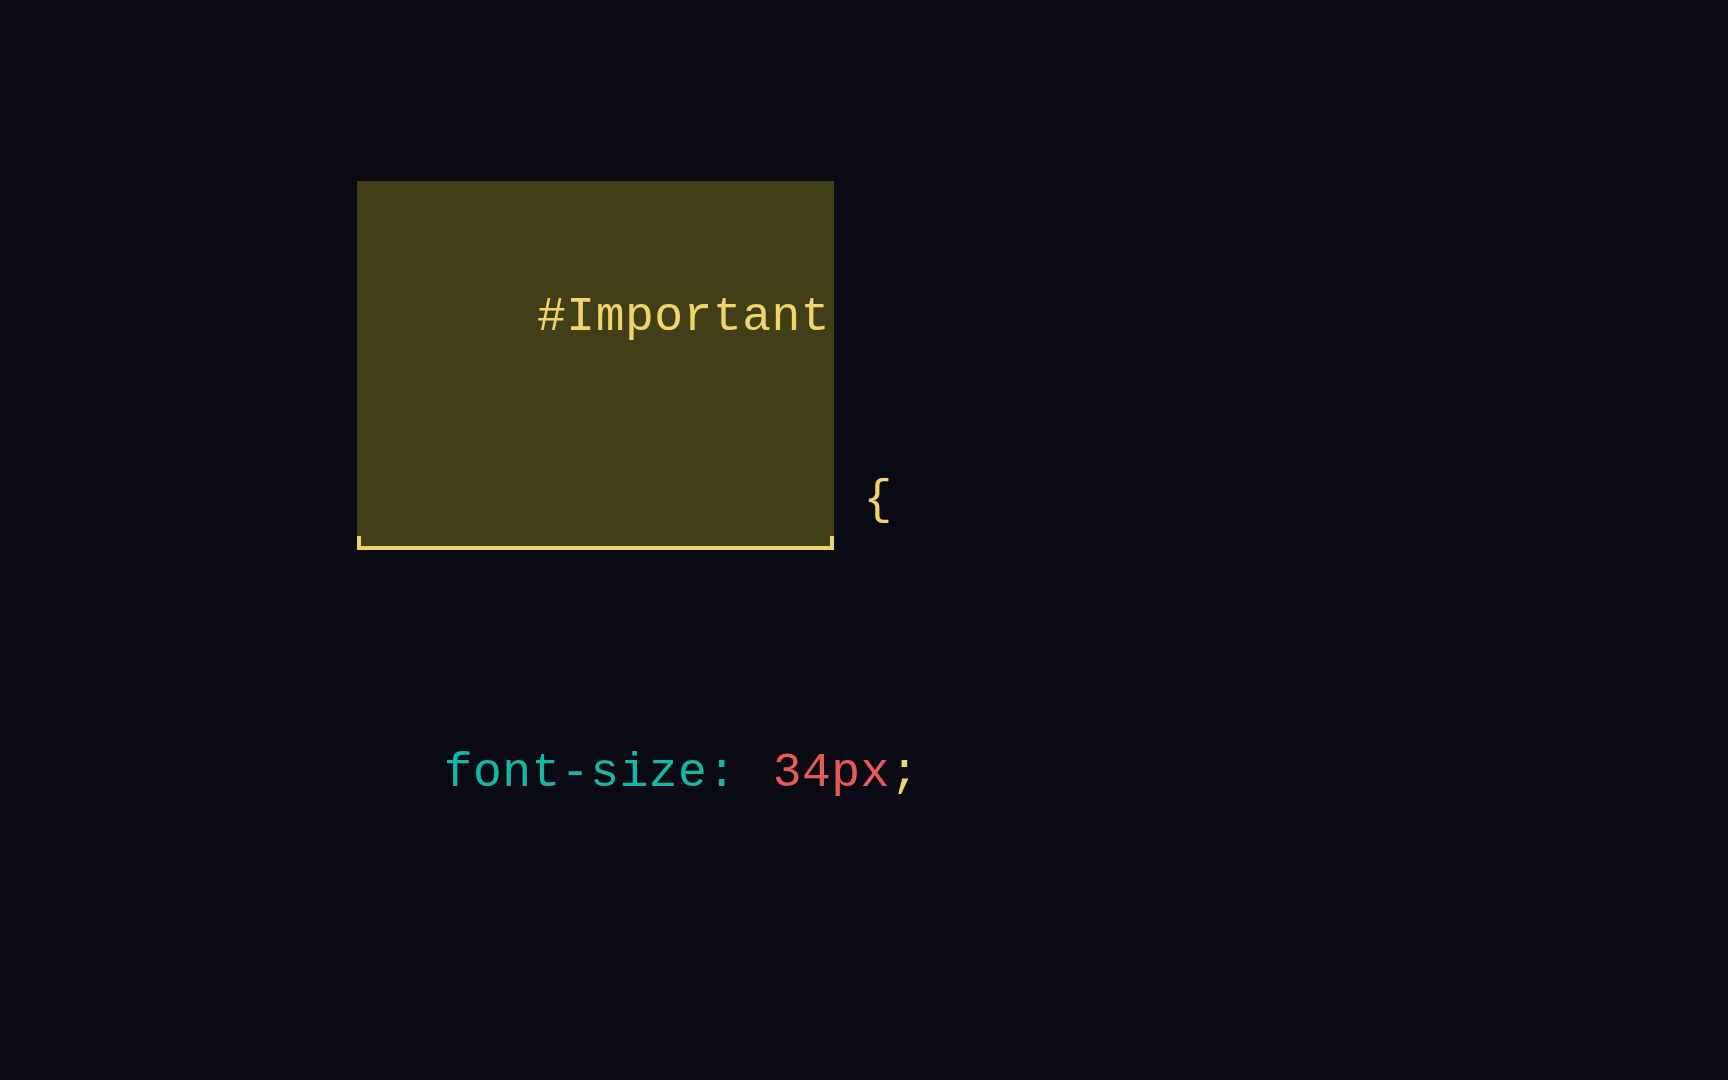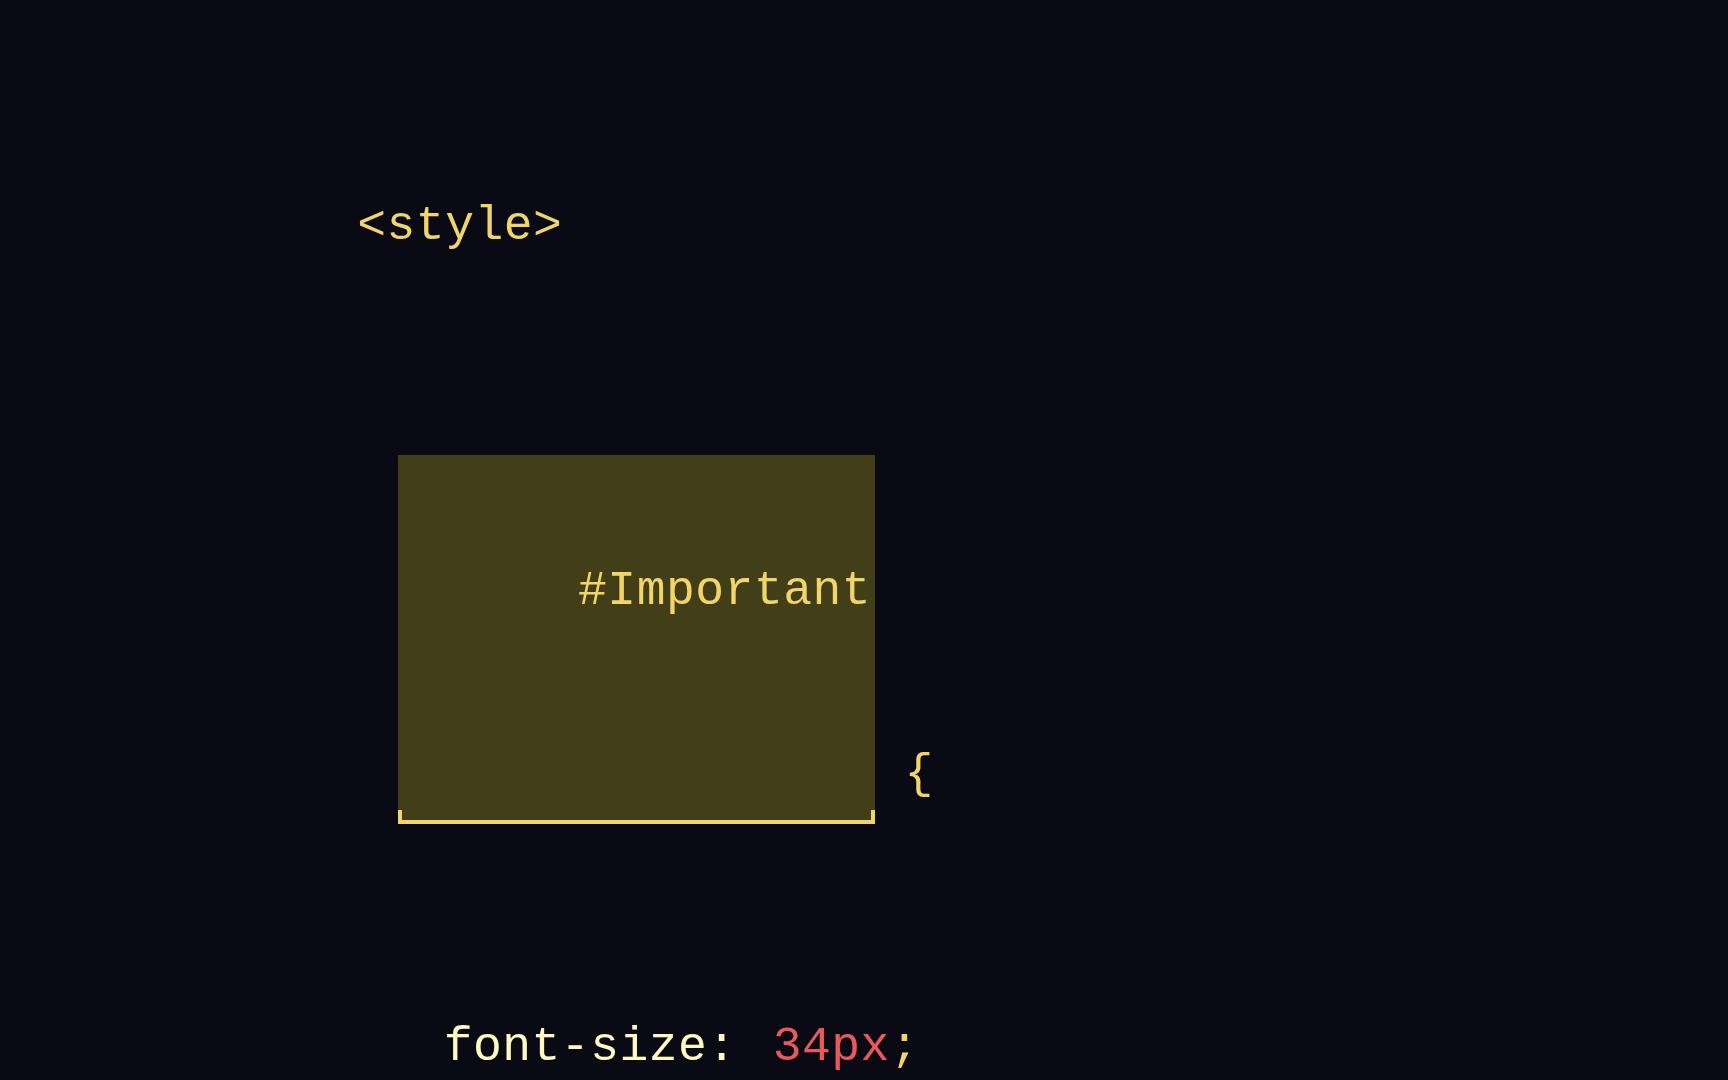--- a/index.html
+++ b/index.html
@@ -18,32 +18,31 @@
     overflow: hidden;
   }
   .code-block {
     padding: 90px 0 0 240px;
   }
   .line {
     line-height: 1.9;
     white-space: pre;
   }
   .tok-yellow { color: #f0d56b; }
-  .tok-green  { color: #fef9c3; }
+  .tok-green  { color: #14b8a6; }
   .tok-red    { color: #e85a5a; margin-left: 36px; }
   .indent {
     display: inline-block;
     width: 3ch;
   }
   .highlight {
     background: rgba(150, 140, 30, 0.4);
     display: inline-block;
     position: relative;
     padding: 0 4px;
-    margin-left: 41px;
   }
   .highlight::after {
     content: "";
     position: absolute;
     left: 0;
     right: 0;
     bottom: -4px;
     height: 4px;
     background: #f0d56b;
   }
@@ -63,23 +62,20 @@
     width: 4px;
     height: 14px;
     background: #f0d56b;
   }
 </style>
 </head>
 <body>
 
 <div class="code-block">
 
-  <div class="line">
-    <span class="tok-yellow">&lt;style&gt;</span>
-  </div>
 
   <div class="line">
     <span class="highlight">
       <span class="tok-yellow">#Important</span>
       <span class="tick-right"></span>
     </span><span class="tok-yellow"> {</span>
   </div>
 
   <div class="line">
     <span class="indent"></span><span class="tok-green">font-size:</span><span class="tok-red">34px</span><span class="tok-yellow">;</span>

